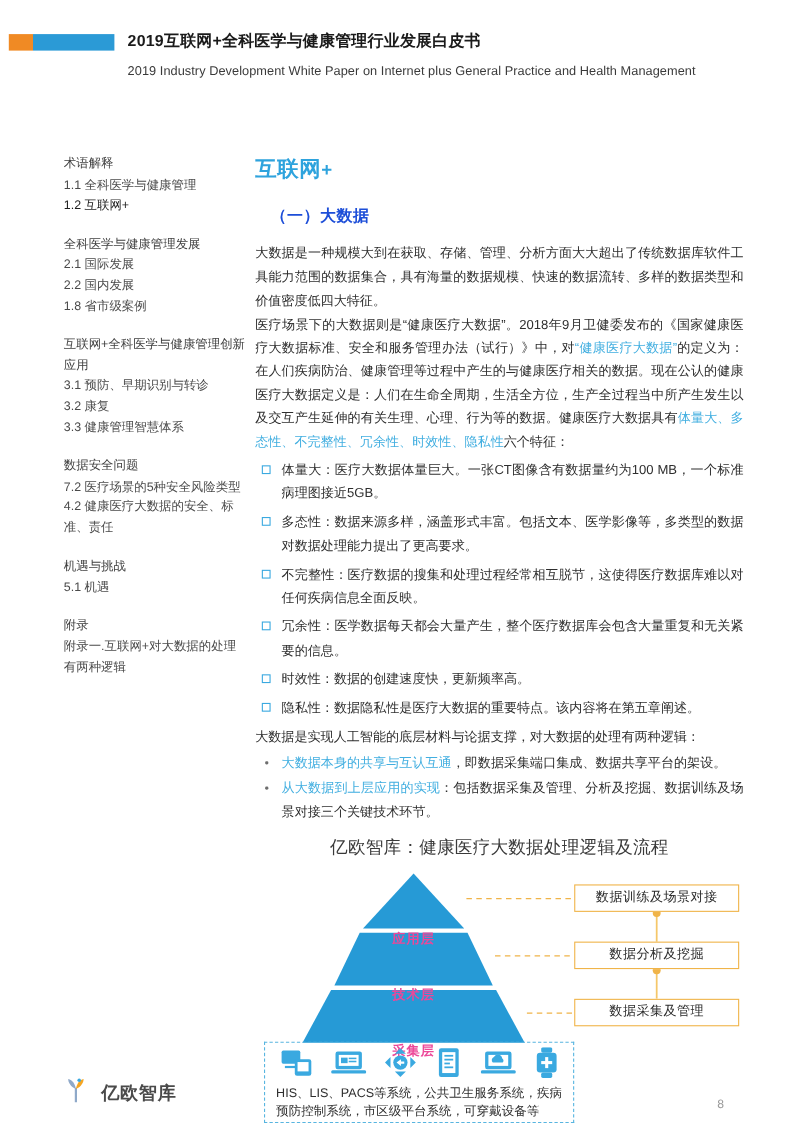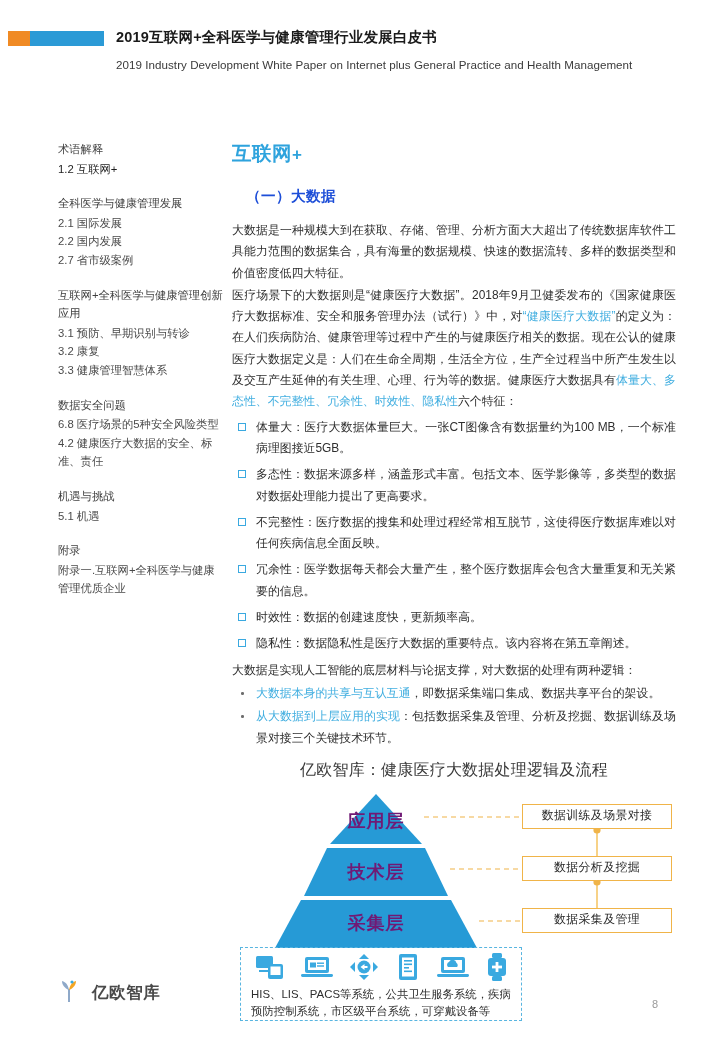--- a/index.html
+++ b/index.html
@@ -168,26 +168,27 @@
   }
   .figure {
     position: relative;
     width: 444px;
     height: 235px;
   }
   .fig-svg { position: absolute; top: 0; left: 0; }
 
   .pyr-label {
     position: absolute;
-    color: #701a75;
-    font-size: 18px;
+    color: #ec4899;
+    font-size: 12px;
     font-weight: bold;
     letter-spacing: 1px;
     text-align: center;
     width: 80px;
+    margin-top: 36px;
   }
   .pyr-l1 { left: 104px; top: 20px; }
   .pyr-l2 { left: 104px; top: 71px; }
   .pyr-l3 { left: 104px; top: 122px; }
 
   .rbox {
     position: absolute;
     left: 290px;
     width: 150px;
     height: 25px;
@@ -266,46 +267,47 @@
     <div class="mark-orange"></div>
     <div class="mark-blue"></div>
   </div>
   <div class="header-title-cn">2019互联网+全科医学与健康管理行业发展白皮书</div>
   <div class="header-title-en">2019  Industry Development White Paper on Internet plus General Practice and Health Management</div>
 </div>
 
 <div class="sidebar" id="sidebar">
     <div class="side-group">
       <div class="side-head">术语解释</div>
+      <div class="side-item">1.1 全科医学与健康管理</div>
       <div class="side-item active">1.2 互联网+</div>
     </div>
     <div class="side-group">
       <div class="side-head">全科医学与健康管理发展</div>
       <div class="side-item">2.1 国际发展</div>
       <div class="side-item">2.2 国内发展</div>
-      <div class="side-item">2.7 省市级案例</div>
+      <div class="side-item">1.8 省市级案例</div>
     </div>
     <div class="side-group">
       <div class="side-head">互联网+全科医学与健康管理创新应用</div>
       <div class="side-item">3.1 预防、早期识别与转诊</div>
       <div class="side-item">3.2 康复</div>
       <div class="side-item">3.3 健康管理智慧体系</div>
     </div>
     <div class="side-group">
       <div class="side-head">数据安全问题</div>
-      <div class="side-item">6.8 医疗场景的5种安全风险类型</div>
+      <div class="side-item">7.2 医疗场景的5种安全风险类型</div>
       <div class="side-item">4.2 健康医疗大数据的安全、标准、责任</div>
     </div>
     <div class="side-group">
       <div class="side-head">机遇与挑战</div>
       <div class="side-item">5.1 机遇</div>
     </div>
     <div class="side-group">
       <div class="side-head">附录</div>
-      <div class="side-item">附录一.互联网+全科医学与健康管理优质企业</div>
+      <div class="side-item">附录一.互联网+对大数据的处理有两种逻辑</div>
     </div>
   </div>
 
 <div class="main">
   <h1 class="h1-cn"><span>互联网</span><span class="plus">+</span></h1>
   <h2 class="h2-cn">（一）大数据</h2>
 
   <div id="paras">
       <p class="para"><span>大数据是一种规模大到在获取、存储、管理、分析方面大大超出了传统数据库软件工具能力范围的数据集合，具有海量的数据规模、快速的数据流转、多样的数据类型和价值密度低四大特征。</span></p>
       <p class="para"><span>医疗场景下的大数据则是“健康医疗大数据”。2018年9月卫健委发布的《国家健康医疗大数据标准、安全和服务管理办法（试行）》中，对</span><span class="hl">“健康医疗大数据”</span><span>的定义为：在人们疾病防治、健康管理等过程中产生的与健康医疗相关的数据。现在公认的健康医疗大数据定义是：人们在生命全周期，生活全方位，生产全过程当中所产生发生以及交互产生延伸的有关生理、心理、行为等的数据。健康医疗大数据具有</span><span class="hl">体量大、多态性、不完整性、冗余性、时效性、隐私性</span><span>六个特征：</span></p>

